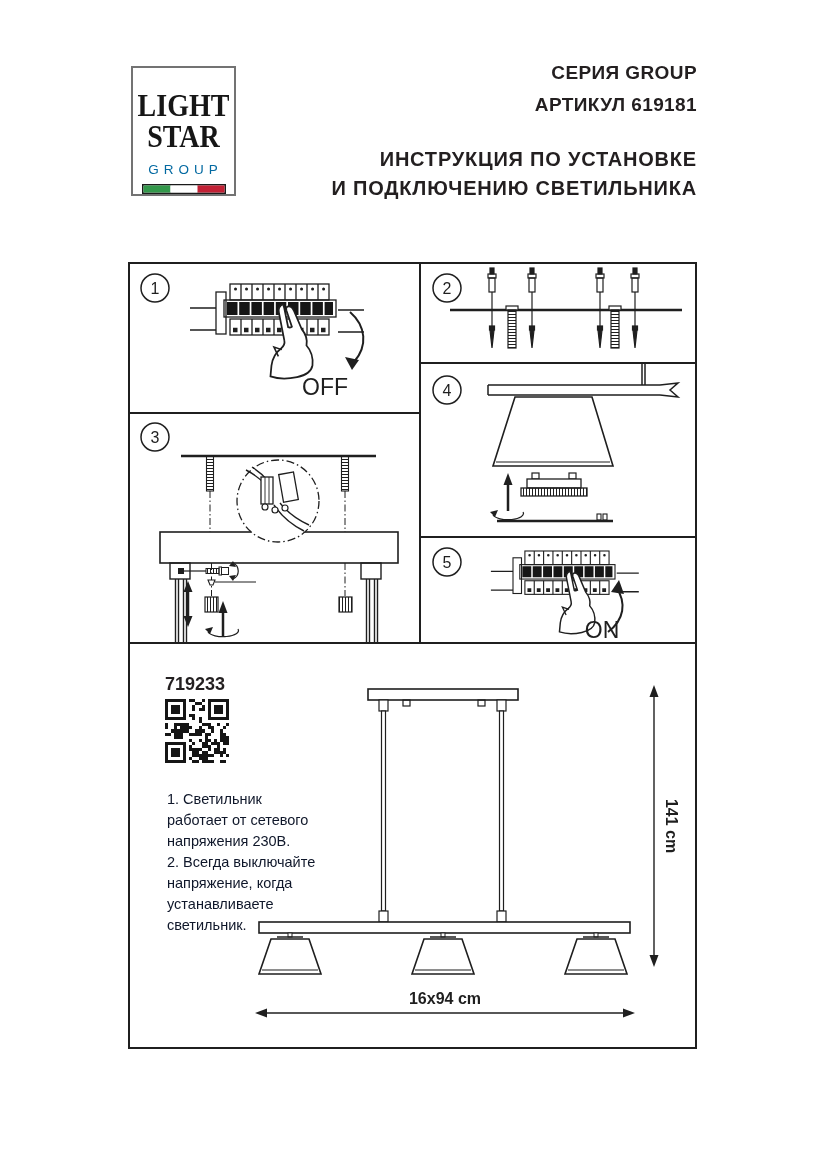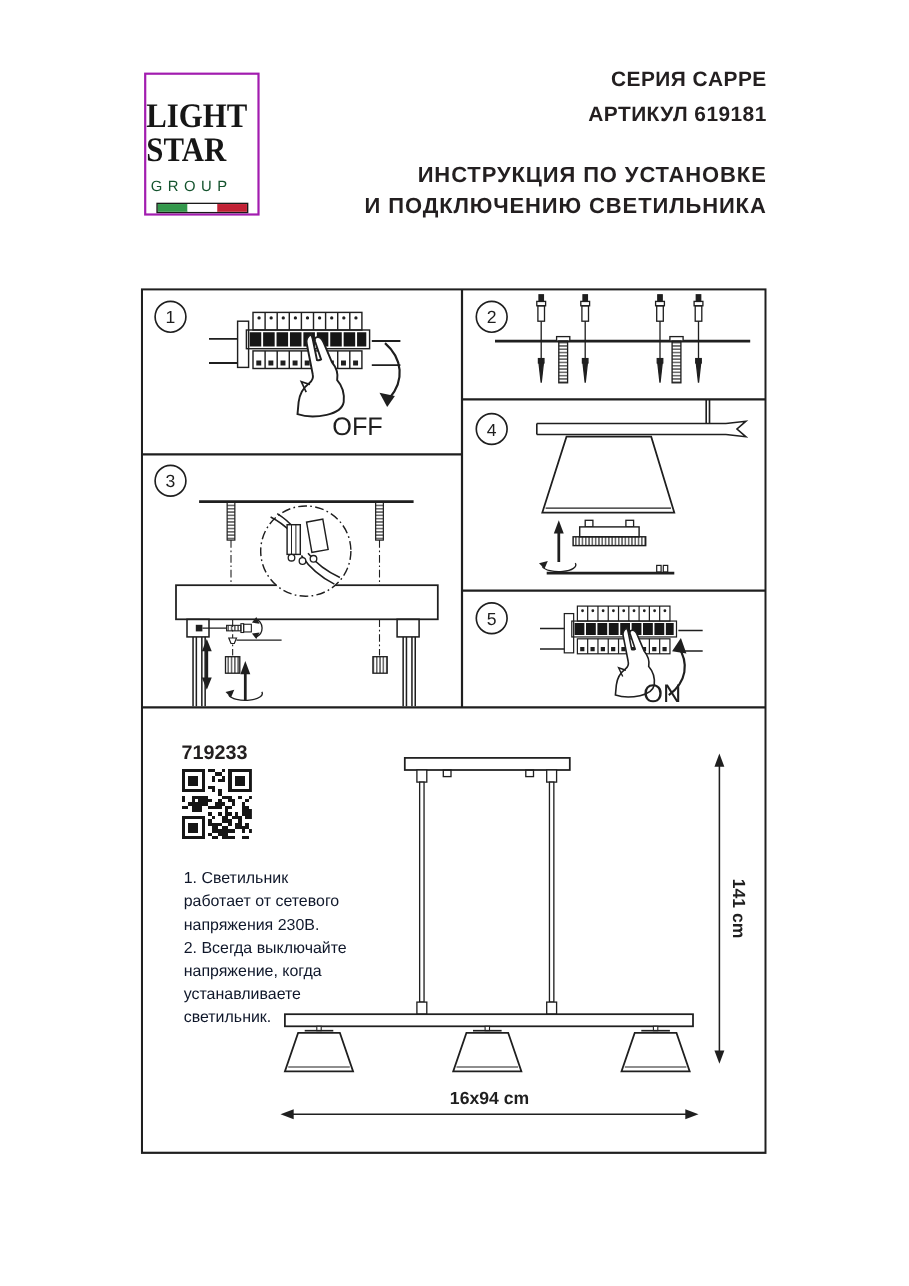--- a/index.html
+++ b/index.html
@@ -1,24 +1,24 @@
 <!DOCTYPE html>
 <html><head>
 <meta charset="utf-8">
 <style>
   html,body{margin:0;padding:0;background:#ffffff;}
   .page{position:relative;width:826px;height:1169px;background:#fff;overflow:hidden;
         font-family:"Liberation Sans",sans-serif;color:#231f20;}
   
   .logo-box{position:absolute;left:131px;top:66px;width:105px;height:130px;
-            border:2px solid #a21caf;box-sizing:border-box;text-align:left;}
+            border:2px solid #737373;box-sizing:border-box;text-align:center;}
   .logo-word{font-family:"Liberation Serif",serif;font-weight:bold;font-size:28px;
              line-height:31px;transform:scaleY(1.12);letter-spacing:0px;color:#161616;}
   .logo-word.first{margin-top:22px;}
-  .logo-group{font-size:13.5px;letter-spacing:5px;margin-top:10px;margin-left:4px;color:#14532d;}
+  .logo-group{font-size:13.5px;letter-spacing:5px;margin-top:10px;margin-left:4px;color:#0369a1;}
   .logo-flag{display:block;margin:7px auto 0 auto;}
   .hdr-line{position:absolute;right:129px;text-align:right;font-weight:bold;white-space:nowrap;}
   .hdr-series{top:62px;font-size:19px;letter-spacing:0.4px;}
   .hdr-article{top:94px;font-size:19px;letter-spacing:0.4px;}
   .hdr-instr1{top:148px;font-size:20px;letter-spacing:0.8px;margin-left:24px;}
   .hdr-instr2{top:177px;font-size:20px;letter-spacing:0.8px;}
   
   .grid{position:absolute;left:128px;top:262px;width:569px;height:787px;}
   .grid svg{position:absolute;}
   .overlay{left:0;top:0;z-index:3;pointer-events:none;}
@@ -43,21 +43,21 @@
     <div class="logo-word first">LIGHT</div>
     <div class="logo-word">STAR</div>
     <div class="logo-group">GROUP</div>
     <svg class="logo-flag" width="84" height="10" viewBox="0 0 84 10">
       <rect x="0.75" y="0.75" width="82.5" height="8.5" fill="none" stroke="#1a1a1a" stroke-width="1.5"></rect>
       <rect x="1.5" y="1.5" width="27" height="7" fill="#33984b"></rect>
       <rect x="28.5" y="1.5" width="27" height="7" fill="#ffffff"></rect>
       <rect x="55.5" y="1.5" width="27" height="7" fill="#c22135"></rect>
     </svg>
   </div>
-  <div class="hdr-line hdr-series">СЕРИЯ CAPPE</div>
+  <div class="hdr-line hdr-series">СЕРИЯ GROUP</div>
   <div class="hdr-line hdr-article">АРТИКУЛ 619181</div>
   <div class="hdr-line hdr-instr1">ИНСТРУКЦИЯ ПО УСТАНОВКЕ</div>
   <div class="hdr-line hdr-instr2">И ПОДКЛЮЧЕНИЮ СВЕТИЛЬНИКА</div>
 
   <div class="grid">
 
     <svg class="overlay" width="569" height="787" viewBox="0 0 569 787">
       <g stroke="#1f1f1f" stroke-width="2" fill="none">
         <rect x="1" y="1" width="567" height="785"></rect>
         <line x1="292" y1="1" x2="292" y2="381"></line>

